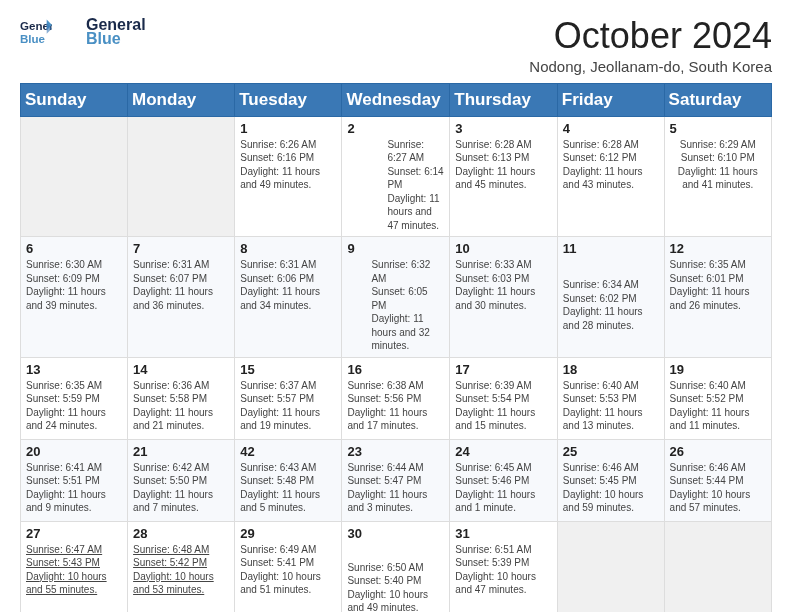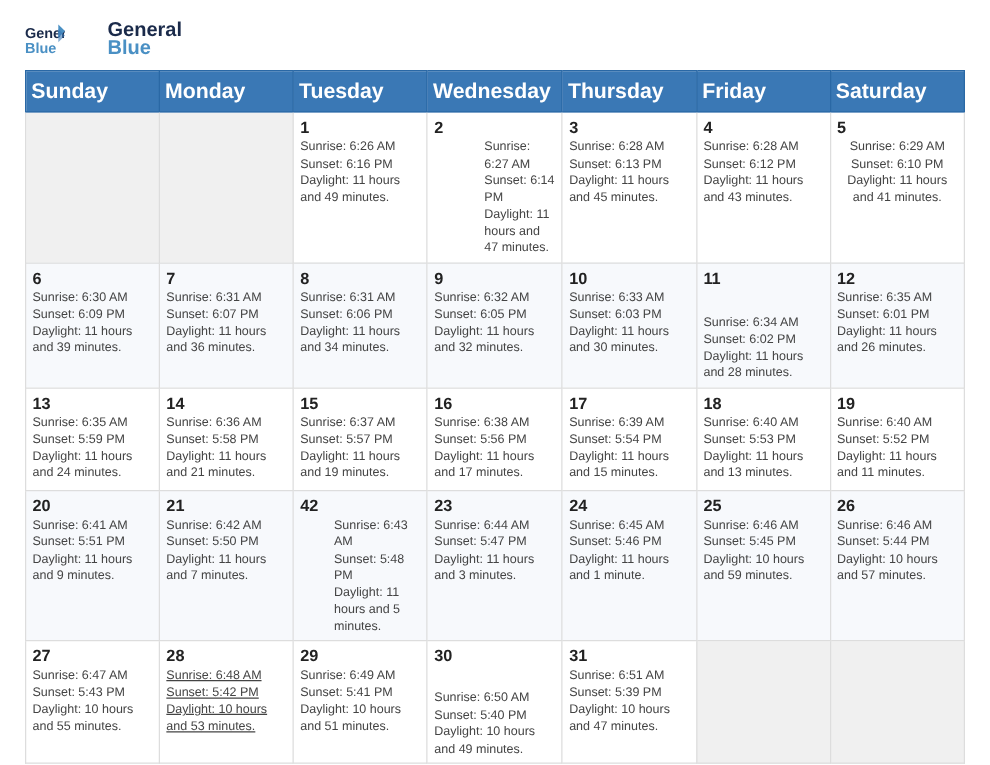--- a/index.html
+++ b/index.html
@@ -97,20 +97,24 @@
         <text x="0" y="16" font-size="13" font-weight="bold" fill="#1a2a4a" font-family="Arial">General</text>
         <text x="0" y="30" font-size="13" font-weight="bold" fill="#4a90c4" font-family="Arial">Blue</text>
         <polygon points="30,4 36,10 30,16" fill="#4a90c4"></polygon>
         <polygon points="30,8 36,14 30,20" fill="#3a78b5" opacity="0.6"></polygon>
       </svg>
       <div style="margin-left:30px;">
         <div style="font-size:16px;font-weight:bold;color:#1a2a4a;">General</div>
         <div style="font-size:16px;font-weight:bold;color:#4a90c4;margin-top:-4px;">Blue</div>
       </div>
     </div>
+    <div class="title-block">
+      <div class="month-title">October 2024</div>
+      <div class="location">Nodong, Jeollanam-do, South Korea</div>
+    </div>
   </div>
 
   <table class="calendar">
     <thead>
       <tr>
       <th>Sunday</th>
           <th>Monday</th>
           <th>Tuesday</th>
           <th>Wednesday</th>
           <th>Thursday</th>
@@ -167,21 +171,21 @@
 Daylight: 11 hours and 36 minutes.</div>
           </td>
           <td>
             <span class="day-number">8</span>
             <div class="day-info" style="white-space: pre-line;">Sunrise: 6:31 AM
 Sunset: 6:06 PM
 Daylight: 11 hours and 34 minutes.</div>
           </td>
           <td>
             <span class="day-number">9</span>
-            <div class="day-info" style="white-space: pre-line;">Sunrise: 6:32 AM
+            <div class="day-info" style="white-space: pre-line; margin-left: 24px;">Sunrise: 6:32 AM
 Sunset: 6:05 PM
 Daylight: 11 hours and 32 minutes.</div>
           </td>
           <td>
             <span class="day-number">10</span>
             <div class="day-info" style="white-space: pre-line;">Sunrise: 6:33 AM
 Sunset: 6:03 PM
 Daylight: 11 hours and 30 minutes.</div>
           </td>
           <td>
@@ -249,21 +253,21 @@
 Daylight: 11 hours and 9 minutes.</div>
           </td>
           <td>
             <span class="day-number">21</span>
             <div class="day-info" style="white-space: pre-line;">Sunrise: 6:42 AM
 Sunset: 5:50 PM
 Daylight: 11 hours and 7 minutes.</div>
           </td>
           <td>
             <span class="day-number">42</span>
-            <div class="day-info" style="white-space: pre-line; margin-left: 27px;">Sunrise: 6:43 AM
+            <div class="day-info" style="white-space: pre-line;">Sunrise: 6:43 AM
 Sunset: 5:48 PM
 Daylight: 11 hours and 5 minutes.</div>
           </td>
           <td>
             <span class="day-number">23</span>
             <div class="day-info" style="white-space: pre-line;">Sunrise: 6:44 AM
 Sunset: 5:47 PM
 Daylight: 11 hours and 3 minutes.</div>
           </td>
           <td>
@@ -281,21 +285,21 @@
           <td>
             <span class="day-number">26</span>
             <div class="day-info" style="white-space: pre-line;">Sunrise: 6:46 AM
 Sunset: 5:44 PM
 Daylight: 10 hours and 57 minutes.</div>
           </td>
         </tr>
         <tr>
           <td>
             <span class="day-number">27</span>
-            <div class="day-info" style="white-space: pre-line;">Sunrise: 6:47 AM
+            <div class="day-info" style="white-space: pre-line; text-decoration: underline;">Sunrise: 6:47 AM
 Sunset: 5:43 PM
 Daylight: 10 hours and 55 minutes.</div>
           </td>
           <td>
             <span class="day-number">28</span>
             <div class="day-info" style="white-space: pre-line; text-decoration: underline;">Sunrise: 6:48 AM
 Sunset: 5:42 PM
 Daylight: 10 hours and 53 minutes.</div>
           </td>
           <td>

